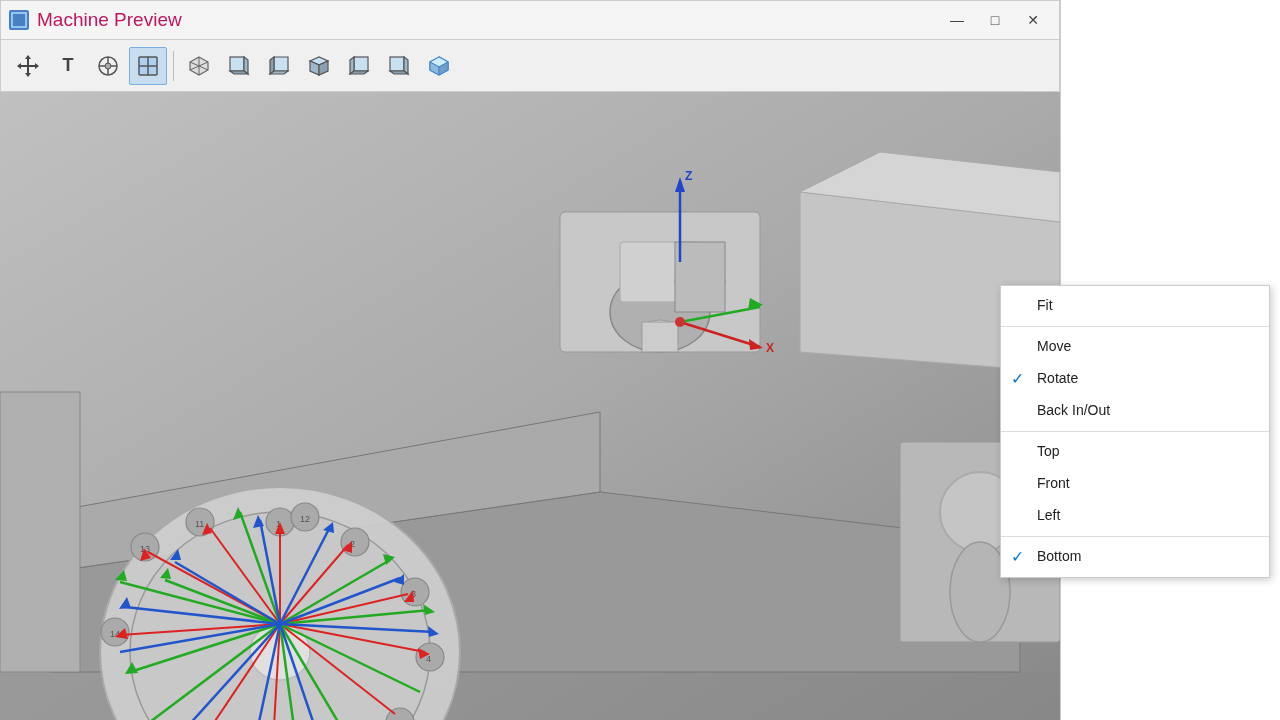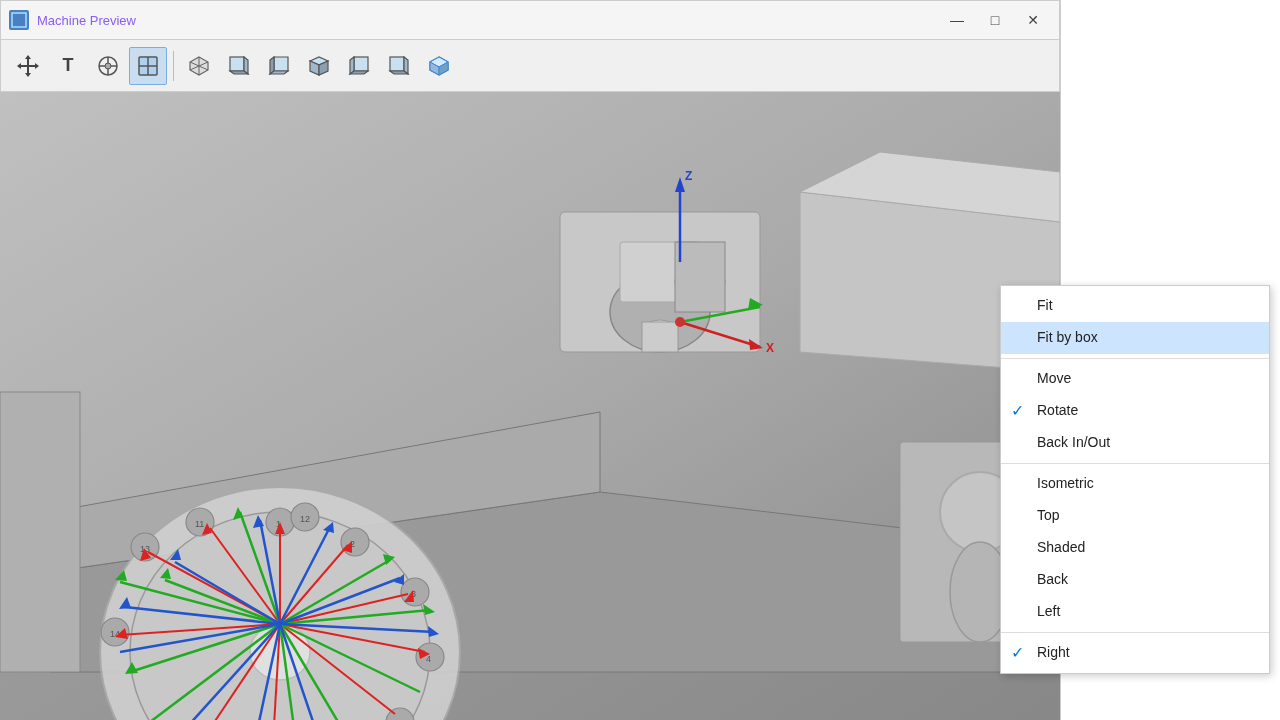--- a/index.html
+++ b/index.html
@@ -21,22 +21,22 @@
     .title-bar-icon {
       width: 20px; height: 20px;
       background: #4a7fc1;
       border-radius: 2px;
       margin-right: 8px;
       display: flex; align-items: center; justify-content: center;
       color: white; font-size: 10px; font-weight: bold;
     }
     .title-text {
       flex: 1;
-      font-size: 13px;
-      color: #8b5cf6;
+      font-size: 19px;
+      color: #be185d;
     }
     .title-controls {
       display: flex; gap: 2px;
     }
     .title-btn {
       width: 36px; height: 28px;
       border: none; background: transparent;
       cursor: pointer; font-size: 14px; color: #444;
       display: flex; align-items: center; justify-content: center;
     }
@@ -388,50 +388,41 @@
       <line x1="280" y1="532" x2="250" y2="672"></line>
       <line x1="280" y1="532" x2="325" y2="665"></line>
     </g>
   </svg>
 </div>
 
 <div class="context-menu">
 <div class="menu-item">
       <span>Fit</span>
     </div>
-    <div class="menu-item highlighted">
-      <span>Fit by box</span>
-    </div>
     <div class="menu-separator"></div>
     <div class="menu-item">
       <span>Move</span>
     </div>
     <div class="menu-item">
       <span class="checkmark">✓</span>
       <span>Rotate</span>
     </div>
     <div class="menu-item">
       <span>Back In/Out</span>
     </div>
     <div class="menu-separator"></div>
     <div class="menu-item">
-      <span>Isometric</span>
-    </div>
-    <div class="menu-item">
       <span>Top</span>
     </div>
     <div class="menu-item">
-      <span>Shaded</span>
-    </div>
-    <div class="menu-item">
-      <span>Back</span>
+      <span>Front</span>
     </div>
     <div class="menu-item">
       <span>Left</span>
     </div>
     <div class="menu-separator"></div>
     <div class="menu-item">
       <span class="checkmark">✓</span>
-      <span>Right</span>
+      <span>Bottom</span>
     </div>
   </div>
 
 <div class="right-panel"></div>
 
 </body></html>

